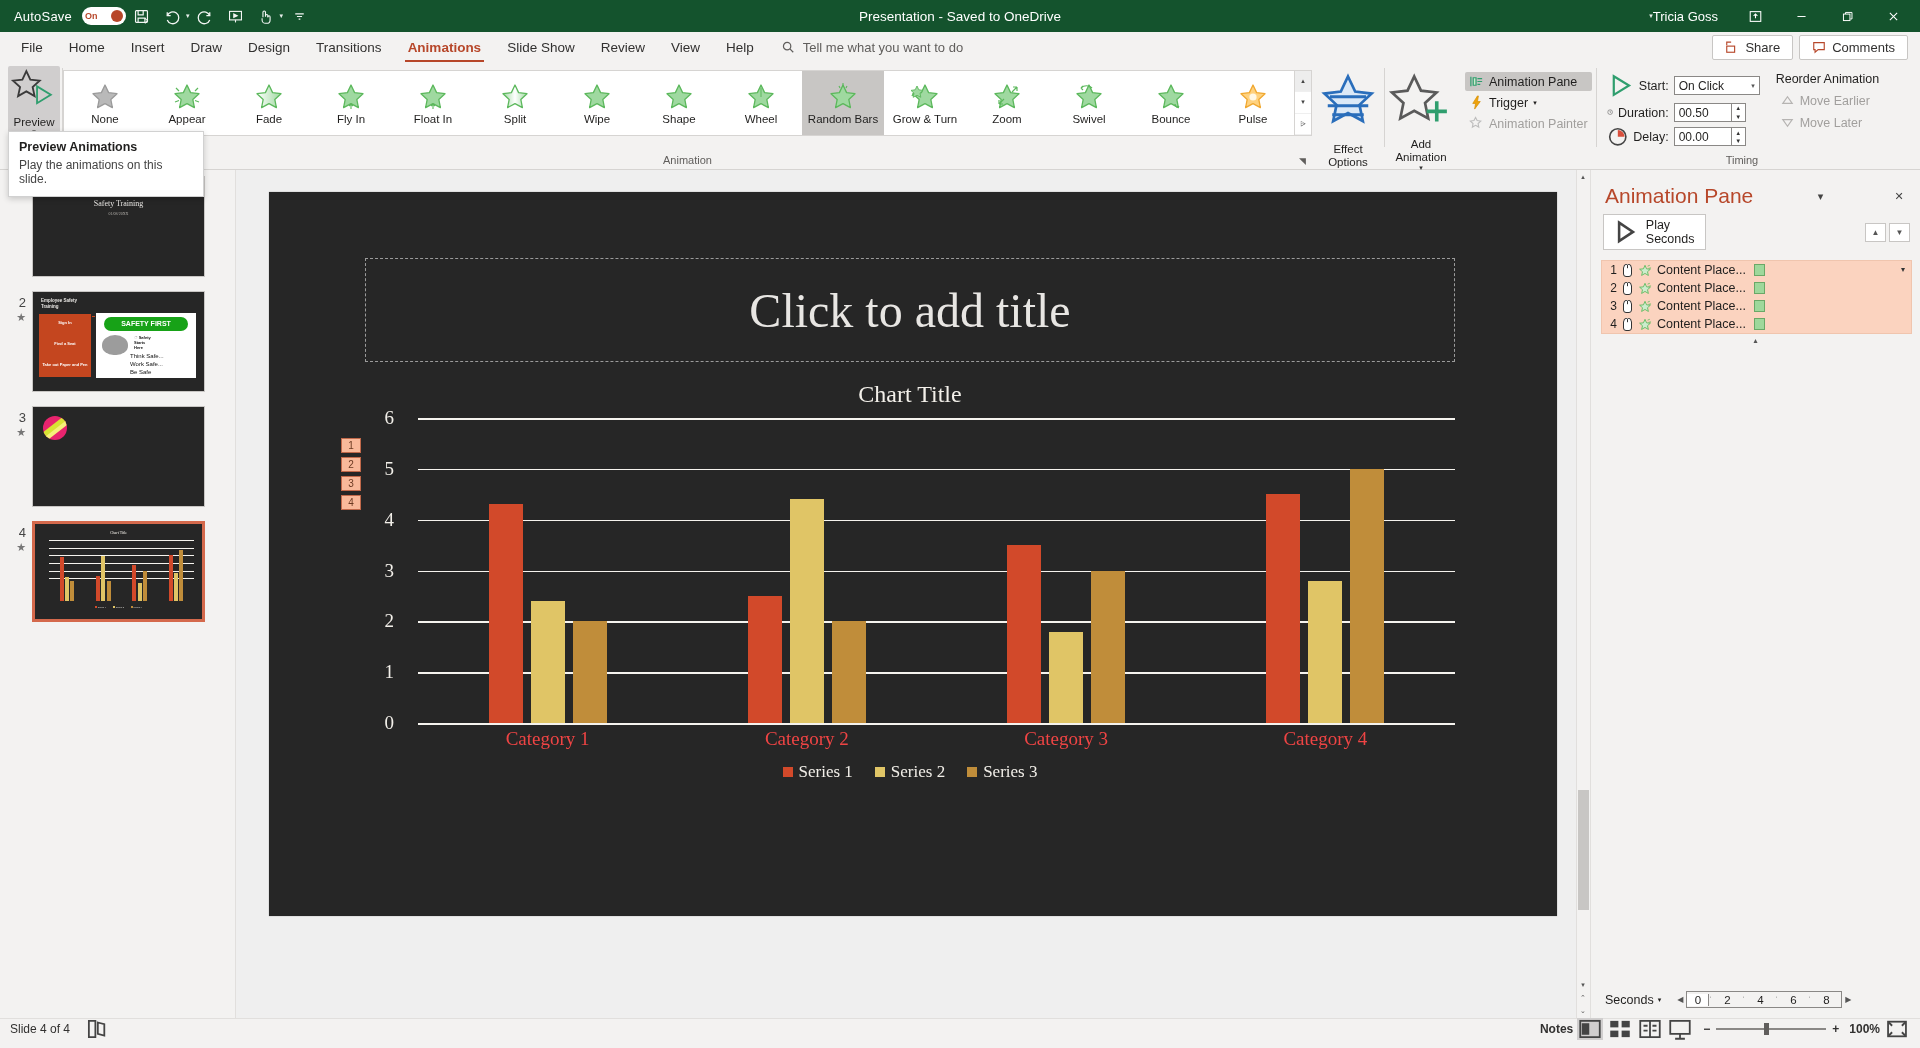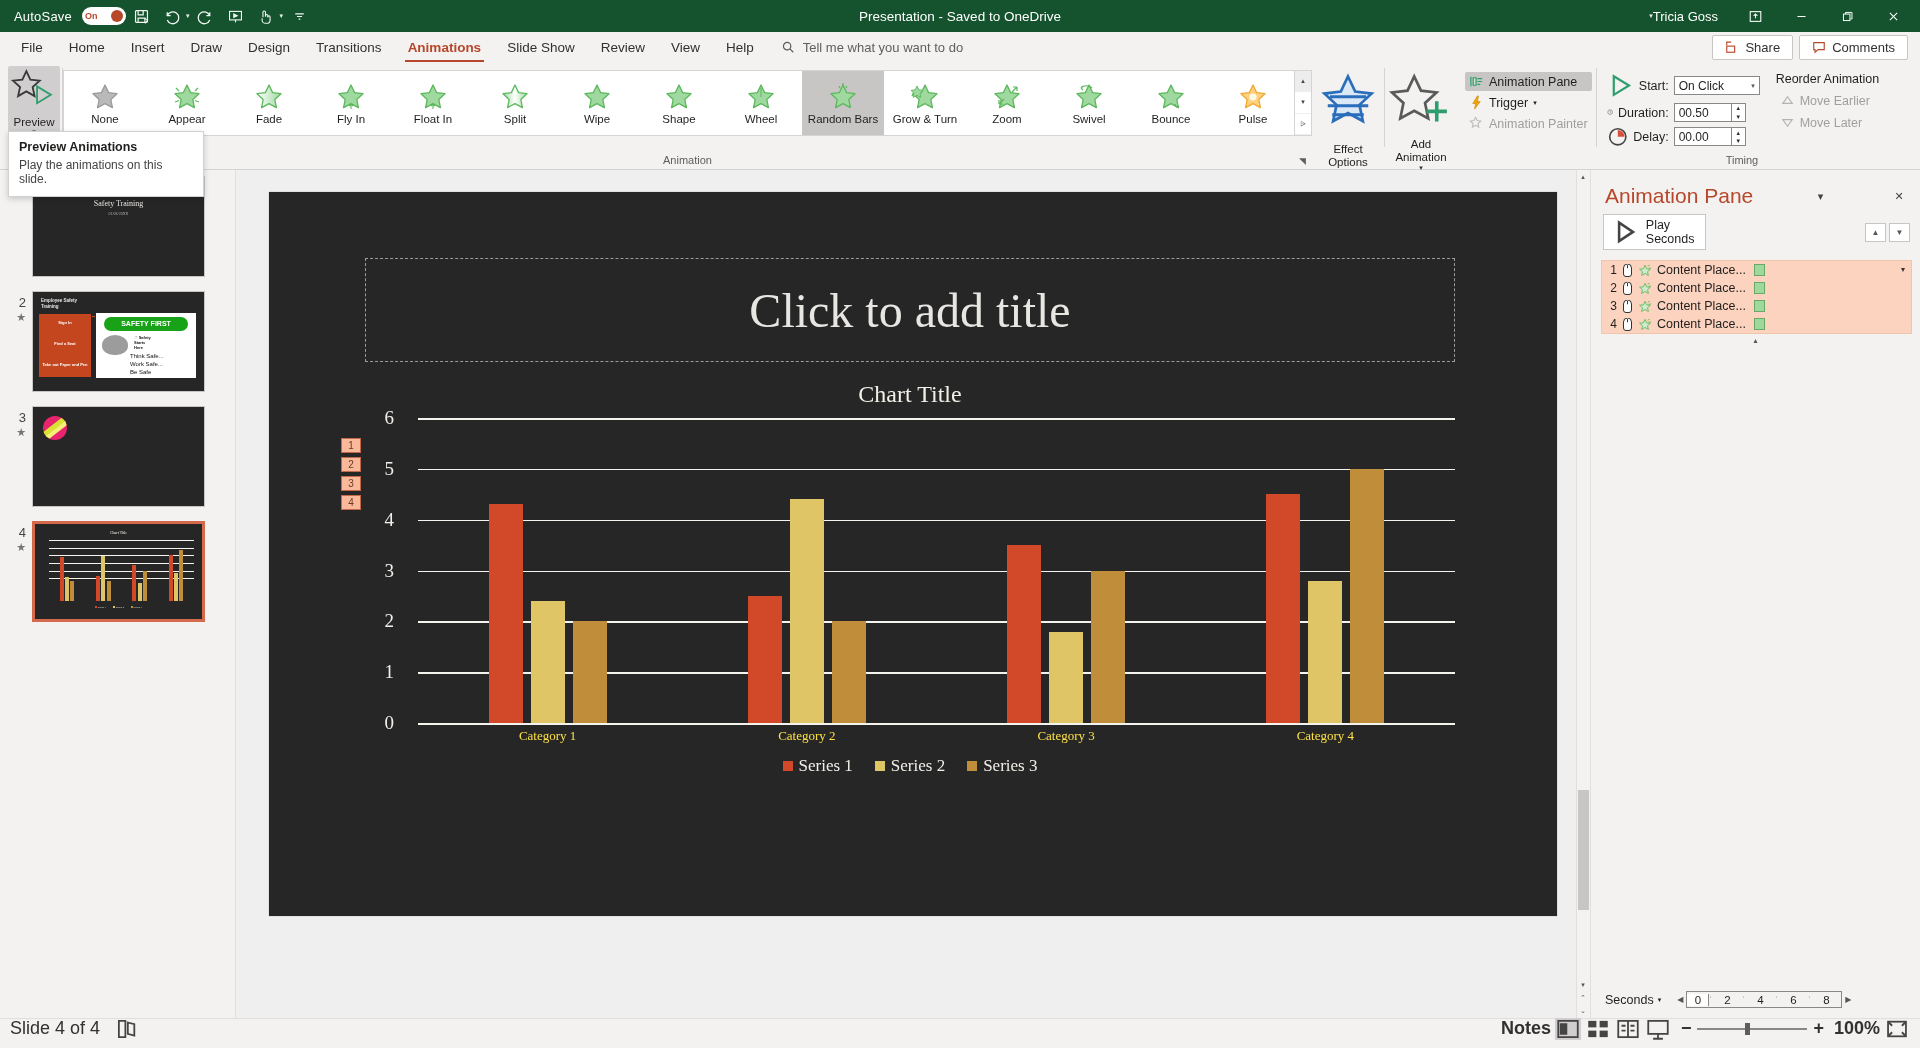--- a/index.html
+++ b/index.html
@@ -128,21 +128,21 @@
      margin-top:4px;}
   .plot{position:relative;height:305px;margin:10px 0 0 35px;}
   .ytick{position:absolute;left:-30px;transform:translateY(-50%);font-family:"Liberation Serif",serif;
      font-size:19px;color:#f2efe9;width:24px;text-align:right;}
   .gridline{position:absolute;left:18px;right:0;height:1.5px;background:#f5f3ee;}
   .bars{position:absolute;left:18px;right:0;bottom:0;top:0;display:flex;align-items:flex-end;}
   .catgroup{flex:1;display:flex;align-items:flex-end;justify-content:center;gap:0;height:100%;}
   .bar{width:34px;margin:0 4px;}
   .catlabels{display:flex;margin-left:53px;margin-top:5px;}
   .catlabels div{flex:1;text-align:center;font-family:"Liberation Serif",serif;
-     font-size:13px;color:#fde047;}
+     font-size:19px;color:#ef4444;}
   .legend{display:flex;justify-content:center;gap:22px;margin-top:12px;}
   .legend .li{display:flex;align-items:center;gap:6px;font-family:"Liberation Serif",serif;
      font-size:17px;color:#f2efe9;}
   .swatch{width:10px;height:10px;}
   .animtags{position:absolute;left:72px;top:246px;display:flex;flex-direction:column;gap:4px;z-index:5;}
   .atag{width:20px;height:15px;background:#f9b99a;border:1px solid #c1694a;color:#6b3a22;
      font-size:10px;display:flex;align-items:center;justify-content:center;cursor:pointer;}
 
   .vscroll{position:absolute;right:0;top:0;bottom:0;width:14px;background:#f3f2f1;
      border-left:1px solid #e1dfdd;}
@@ -176,21 +176,21 @@
   .timeline{display:flex;align-items:center;gap:3px;margin-left:6px;}
   .tl-arrow{font-size:8px;color:#555;cursor:pointer;}
   .tl-box{border:1px solid #8a8886;background:#f3f2f1;display:flex;height:17px;align-items:center;
      font-size:11.5px;color:#201f1e;}
   .tl-box .z{border-right:1px solid #8a8886;background:#fff;width:22px;text-align:center;}
   .tl-box .t{width:30px;text-align:center;}
   .tl-box .tick{color:#888;font-size:9px;}
 
   
   .statusbar{height:20px;background:#f3f2f1;border-top:1px solid #e1dfdd;display:flex;
-     align-items:center;padding:0 10px;font-size:18px;color:#323130;}
+     align-items:center;padding:0 10px;font-size:12px;color:#323130;}
   .sb-left{display:flex;align-items:center;gap:14px;}
   .sb-right{margin-left:auto;display:flex;align-items:center;gap:4px;font-weight:bold;}
   .sb-icon{width:26px;height:22px;display:flex;align-items:center;justify-content:center;cursor:pointer;}
   .sb-icon.active{background:#d0cece;}
   .zoomslider{display:flex;align-items:center;gap:6px;margin:0 6px;}
   .zline{width:110px;height:2px;background:#8a8886;position:relative;}
   .zknob{position:absolute;left:48px;top:-5px;width:5px;height:12px;background:#605e5c;}
 </style>
 </head>
 <body>

